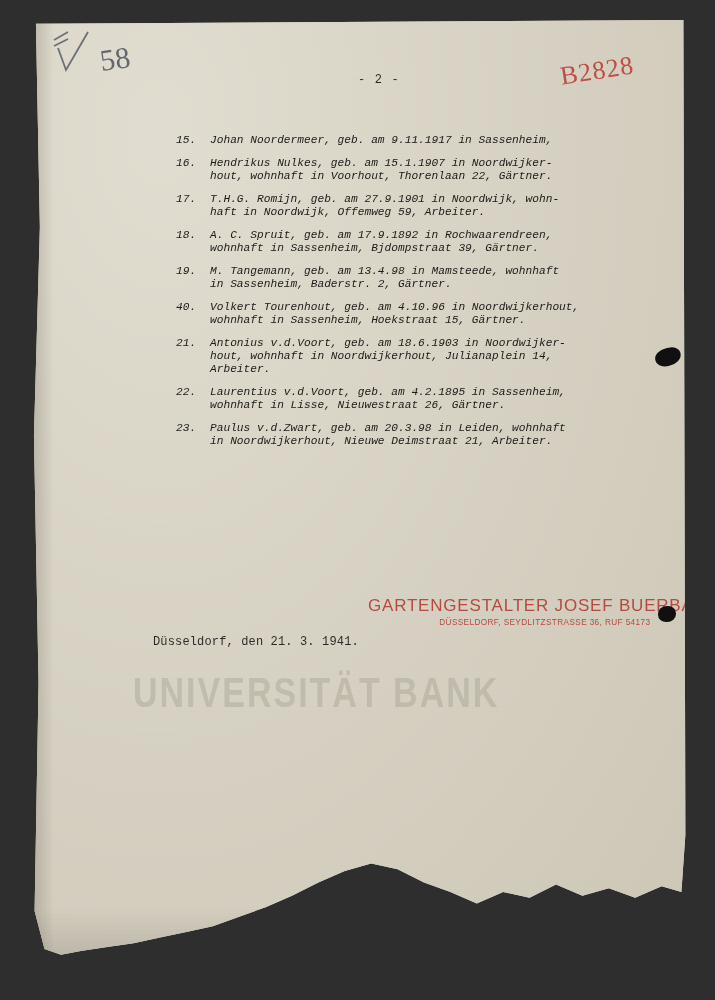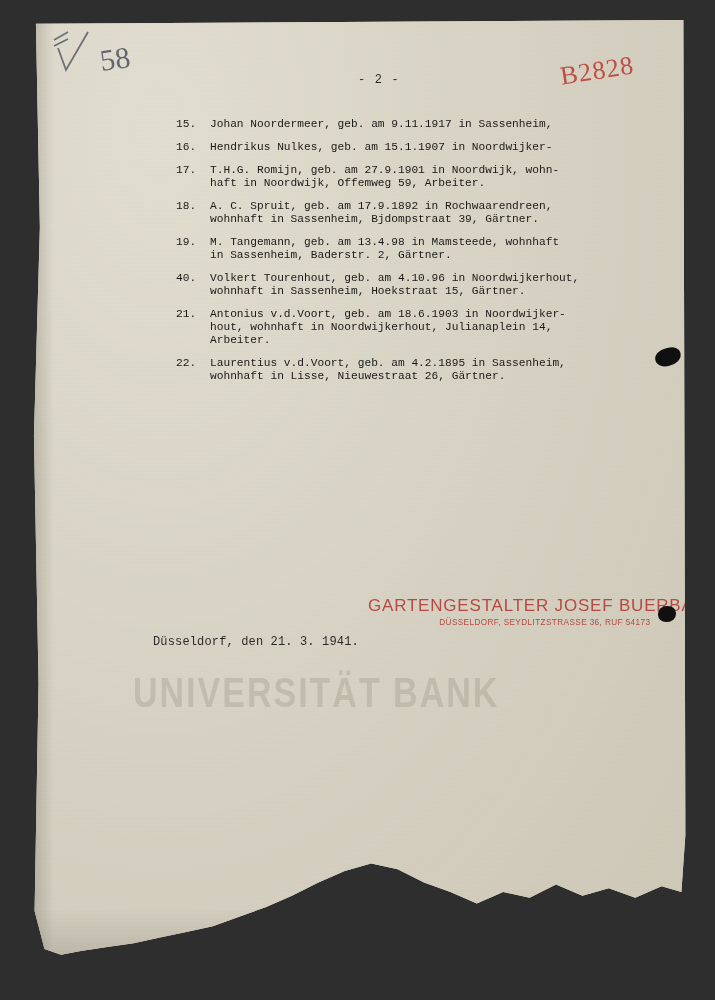--- a/index.html
+++ b/index.html
@@ -72,22 +72,23 @@
   }
   #page-number {
     left: 330px;
     top: 56px;
     font-size: 12px;
     letter-spacing: 1.2px;
   }
   #entries {
     position: absolute;
     left: 148px;
-    top: 100px;
+    top: 116px;
     width: 500px;
+    font-style: italic;
   }
   .entry {
     position: relative;
     margin-bottom: 10px;
   }
   .entry .num {
     position: absolute;
     left: 0;
     top: 0;
     width: 32px;
@@ -229,20 +230,21 @@
         <div class="entry">
           <div class="num">15.</div>
           <div class="lines">
             <div class="line">Johan Noordermeer, geb. am 9.11.1917 in Sassenheim,</div>
           </div>
         </div>
         <div class="entry">
           <div class="num">16.</div>
           <div class="lines">
             <div class="line">Hendrikus Nulkes, geb. am 15.1.1907 in Noordwijker-</div>
+            <div class="line">hout, wohnhaft in Voorhout, Thorenlaan 22, Gärtner.</div>
           </div>
         </div>
         <div class="entry">
           <div class="num">17.</div>
           <div class="lines">
             <div class="line">T.H.G. Romijn, geb. am 27.9.1901 in Noordwijk, wohn-</div>
             <div class="line">haft in Noordwijk, Offemweg 59, Arbeiter.</div>
           </div>
         </div>
         <div class="entry">
@@ -272,20 +274,27 @@
             <div class="line">Antonius v.d.Voort, geb. am 18.6.1903 in Noordwijker-</div>
             <div class="line">hout, wohnhaft in Noordwijkerhout, Julianaplein 14,</div>
             <div class="line">Arbeiter.</div>
           </div>
         </div>
         <div class="entry">
           <div class="num">22.</div>
           <div class="lines">
             <div class="line">Laurentius v.d.Voort, geb. am 4.2.1895 in Sassenheim,</div>
             <div class="line">wohnhaft in Lisse, Nieuwestraat 26, Gärtner.</div>
+          </div>
+        </div>
+        <div class="entry">
+          <div class="num">23.</div>
+          <div class="lines">
+            <div class="line">Paulus v.d.Zwart, geb. am 20.3.98 in Leiden, wohnhaft</div>
+            <div class="line">in Noordwijkerhout, Nieuwe Deimstraat 21, Arbeiter.</div>
           </div>
         </div>
       </div>
 
     <div id="red-stamp">
       <div class="stamp-main">GARTENGESTALTER JOSEF BUERBAUM</div>
       <div class="stamp-sub">DÜSSELDORF, SEYDLITZSTRASSE 36, RUF 54173</div>
     </div>
 
     <div id="ghost">UNIVERSITÄT BANK</div>

